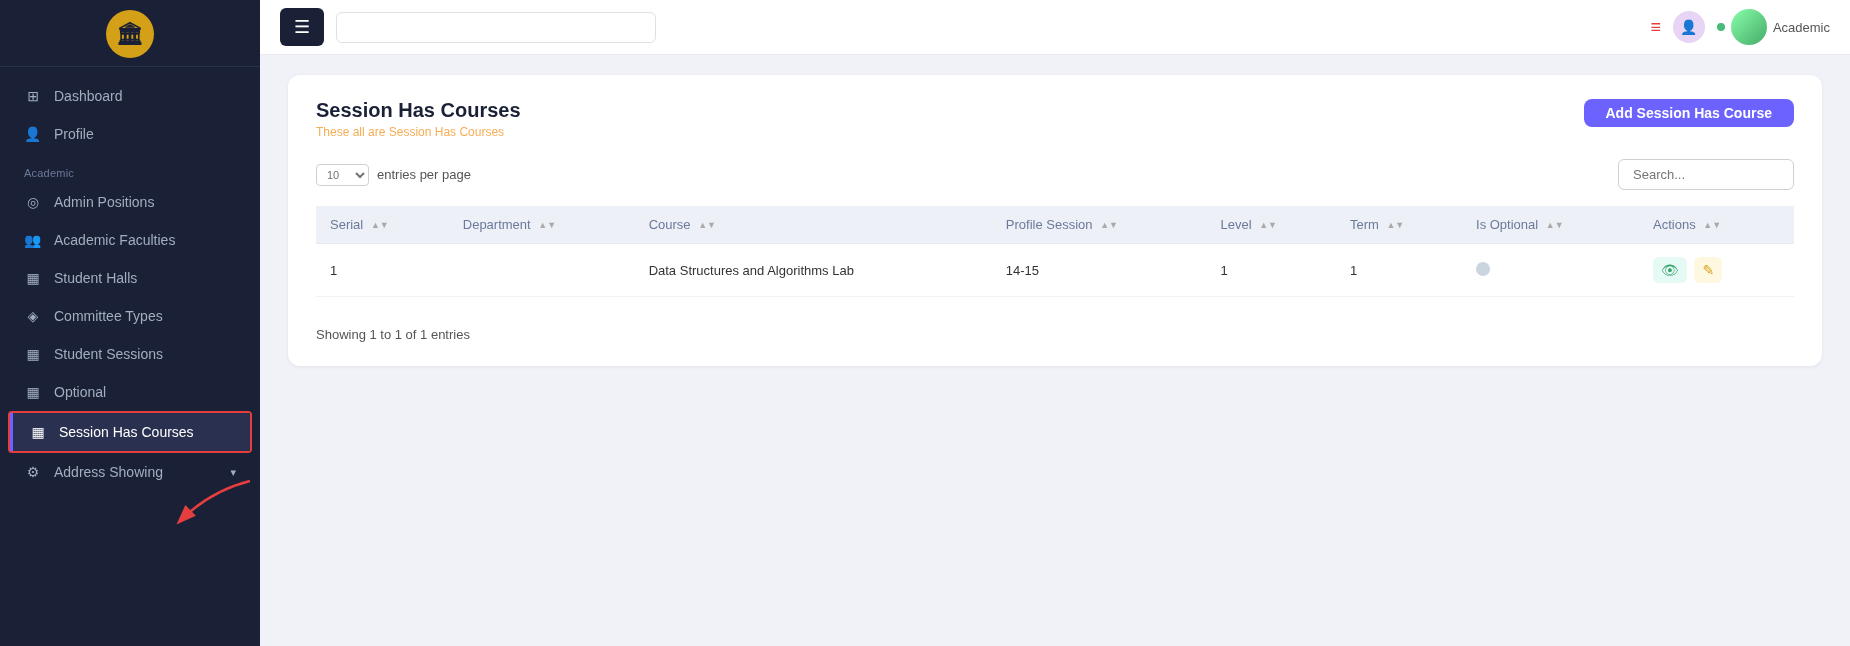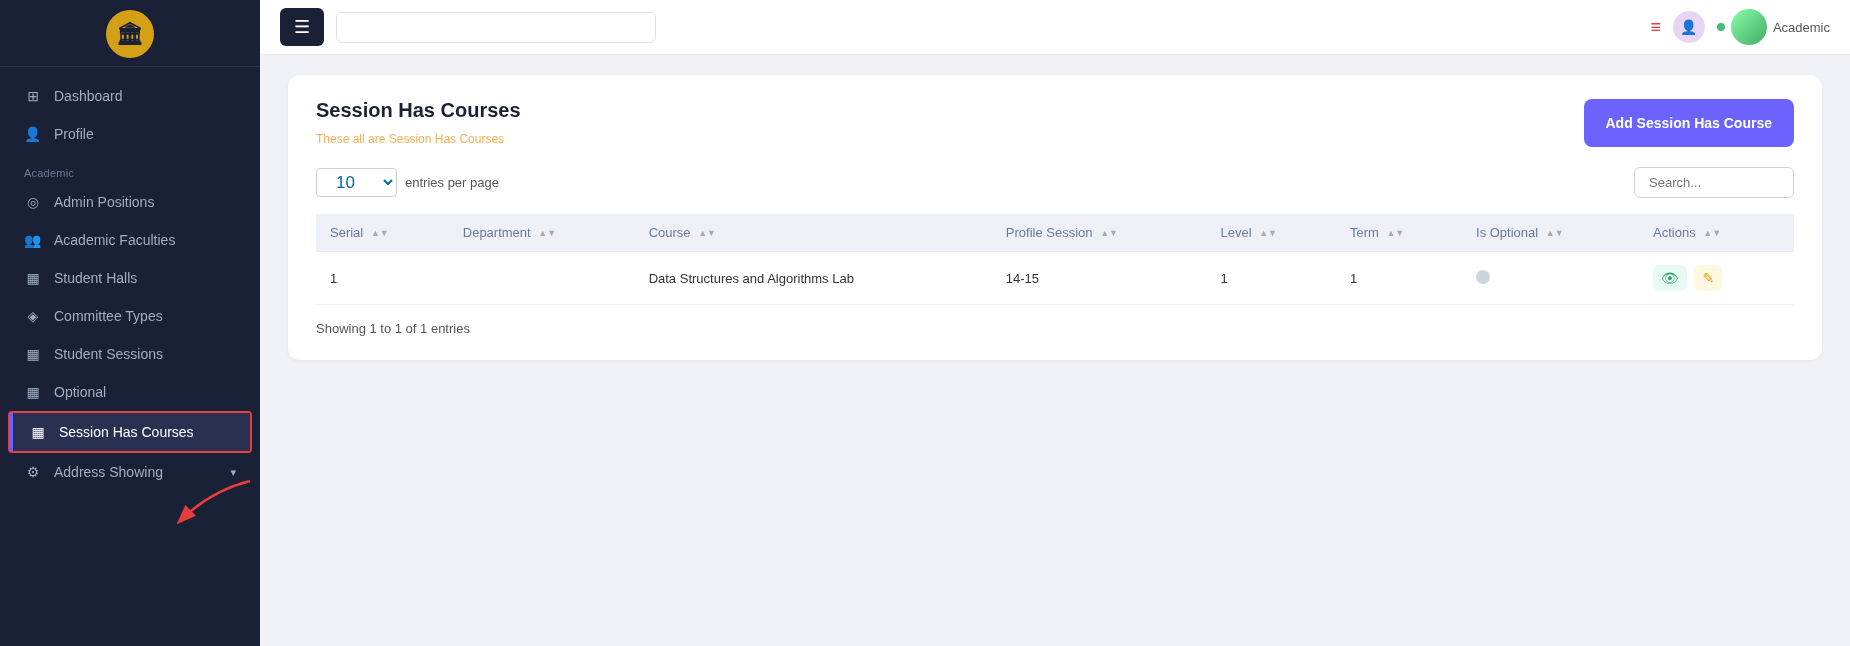--- a/index.html
+++ b/index.html
@@ -193,28 +193,28 @@
       margin-bottom: 20px;
     }
     .card-title {
       font-size: 20px;
       font-weight: 700;
       color: #1a2035;
     }
     .card-subtitle {
       font-size: 12px;
       color: #f6ad55;
-      margin-top: 10px;
+      margin-top: 3px;
     }
     .add-btn {
       background: #6c63ff;
       color: #fff;
       border: none;
       border-radius: 8px;
-      padding: 16px 22px;
+      padding: 6px 22px;
       font-size: 14px;
       font-weight: 600;
       cursor: pointer;
       white-space: nowrap;
     }
 
     
     .table-controls {
       display: flex;
       align-items: center;
@@ -224,33 +224,33 @@
     .entries-control {
       display: flex;
       align-items: center;
       gap: 8px;
       font-size: 13px;
       color: #555;
     }
     .entries-select {
       border: 1px solid #d0d0d0;
       border-radius: 4px;
-      padding: 3px 15px;
-      font-size: 17px;
-      color: #0369a1;
+      padding: 3px 6px;
+      font-size: 11px;
+      color: #737373;
       background: #fff;
     }
     .search-input {
       border: 1px solid #d0d0d0;
       border-radius: 6px;
       padding: 7px 14px;
       font-size: 13px;
       color: #888;
       outline: none;
-      width: 160px;
+      width: 176px;
     }
 
     
     .data-table {
       width: 100%;
       border-collapse: collapse;
       font-size: 13px;
     }
     .data-table thead tr {
       background: #eef0f8;
@@ -301,21 +301,21 @@
     }
     .action-view {
       background: #e6faf5;
       color: #38a169;
     }
     .action-edit {
       background: #fff8e1;
       color: #d4a017;
     }
     .showing-text {
-      margin-top: 16px;
+      margin-top: 30px;
       font-size: 13px;
       color: #555;
     }
 
     
     .annotation-arrow {
       position: absolute;
       bottom: 60px;
       left: 200px;
       z-index: 200;

